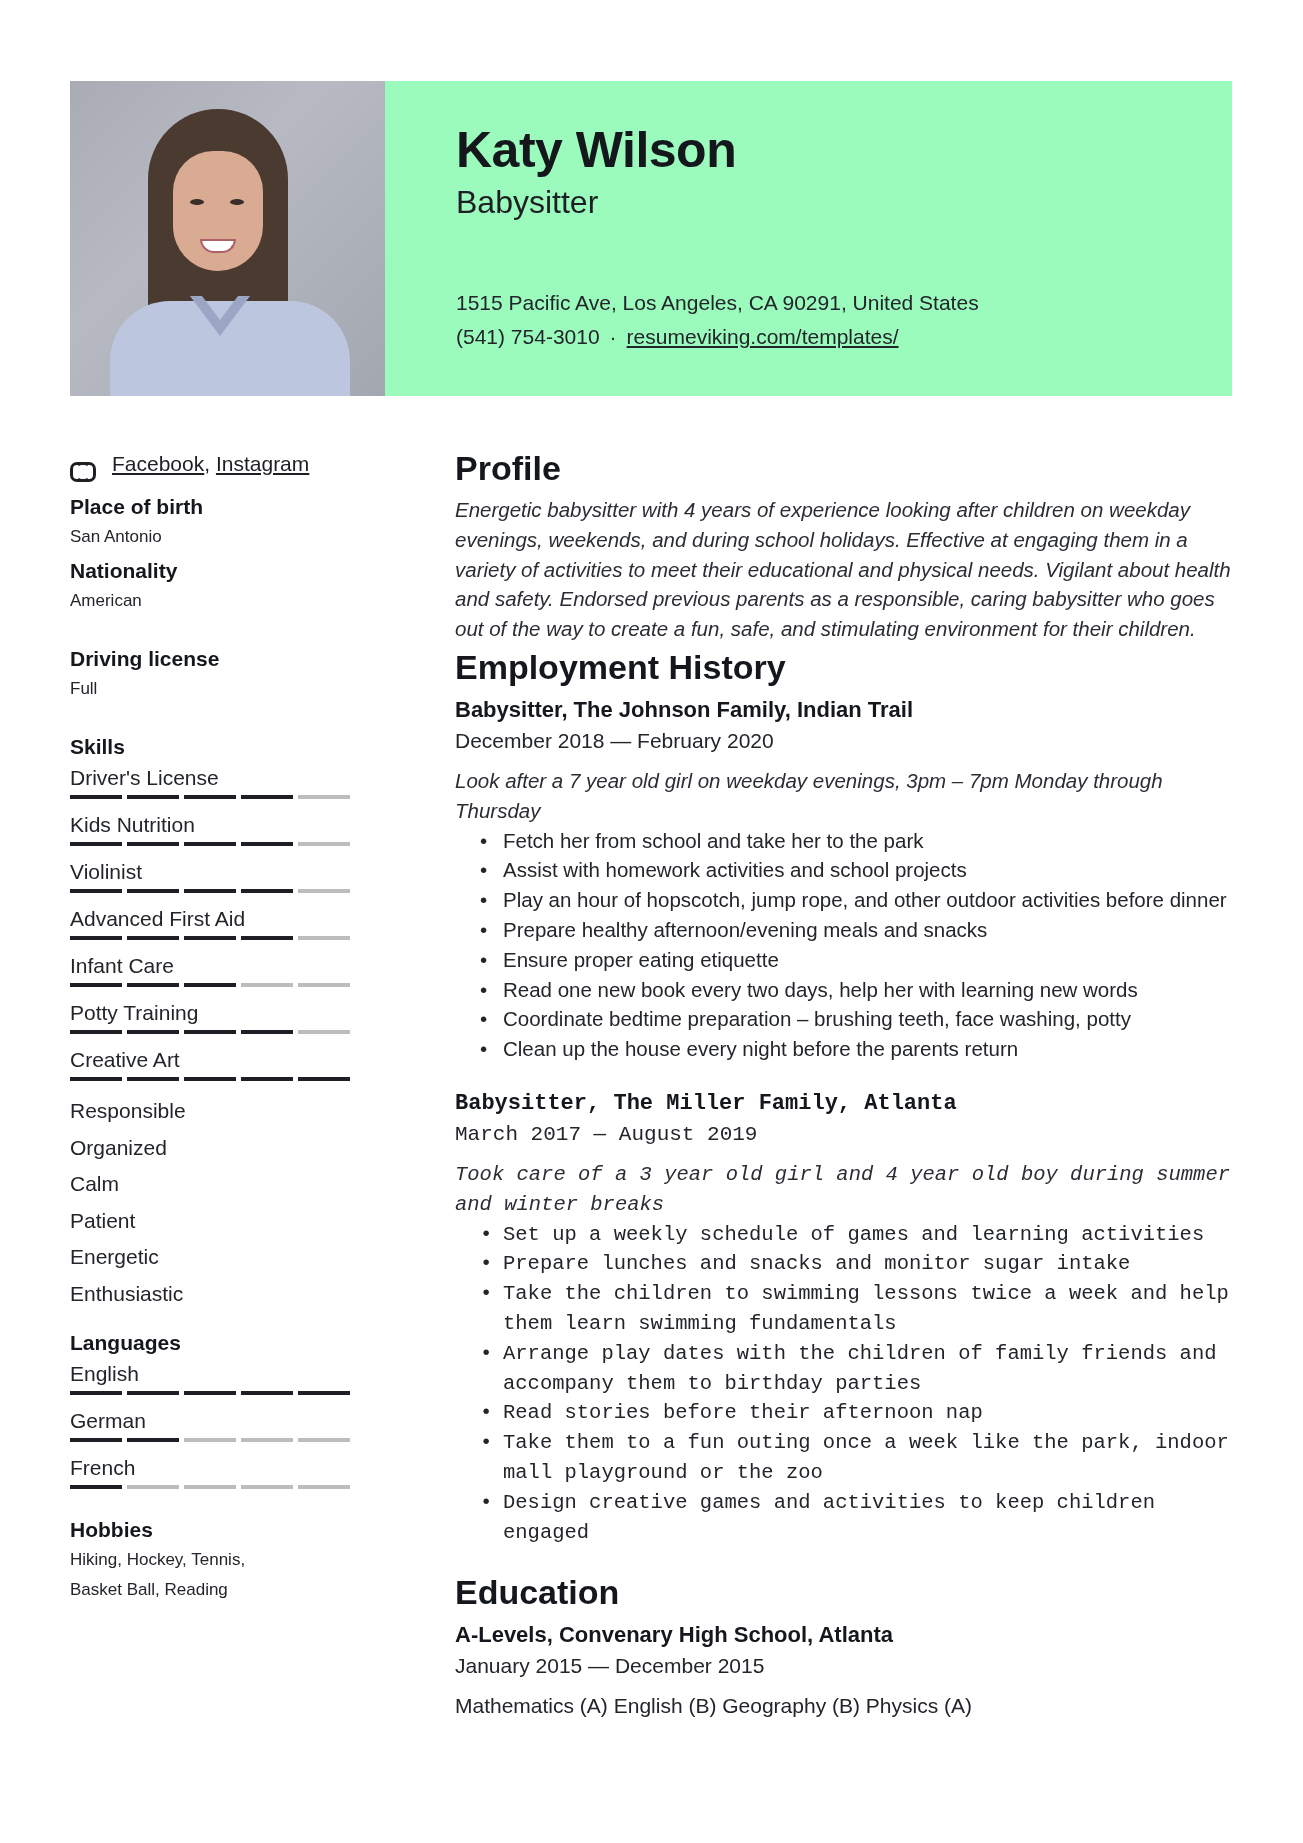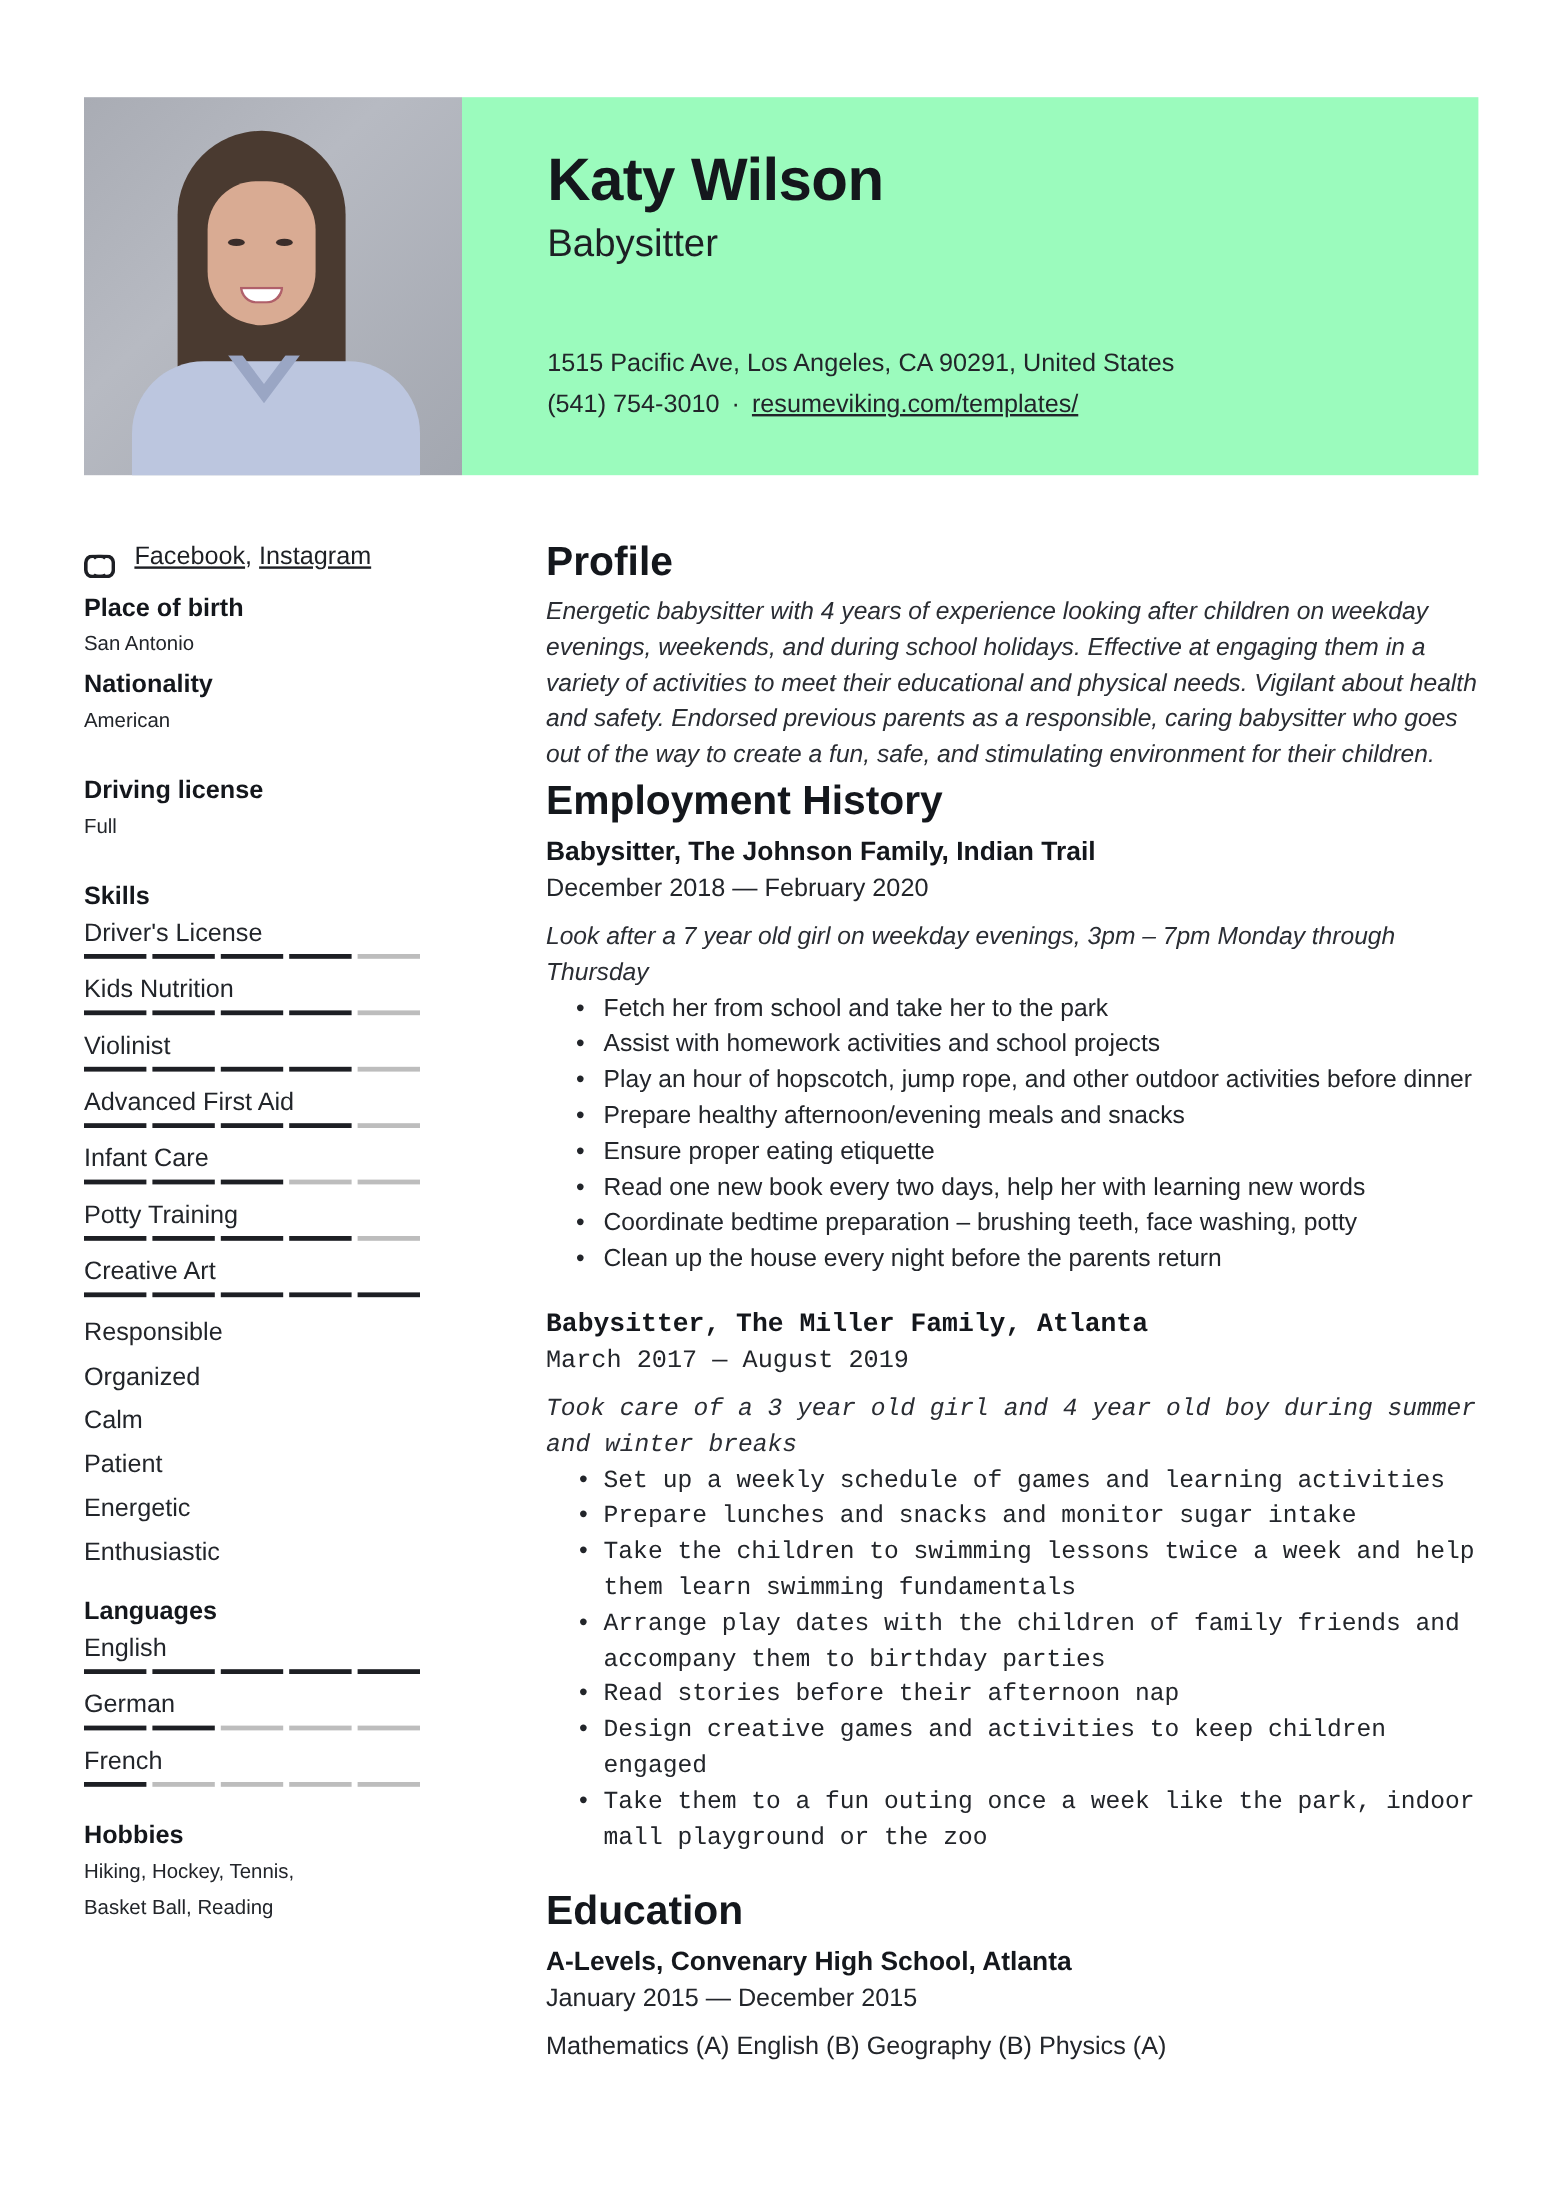--- a/index.html
+++ b/index.html
@@ -239,22 +239,22 @@
       <div class="job" style="margin-top: 24px; font-family: Liberation Mono, monospace;">
         <div class="job-head">Babysitter, The Miller Family, Atlanta</div>
         <div class="job-date">March 2017 — August 2019</div>
         <div class="job-desc">Took care of a 3 year old girl and 4 year old boy during summer and winter breaks</div>
         <ul>
           <li>Set up a weekly schedule of games and learning activities</li>
           <li>Prepare lunches and snacks and monitor sugar intake</li>
           <li>Take the children to swimming lessons twice a week and help them learn swimming fundamentals</li>
           <li>Arrange play dates with the children of family friends and accompany them to birthday parties</li>
           <li>Read stories before their afternoon nap</li>
+          <li>Take them to a fun outing once a week like the park, indoor mall playground or the zoo</li>
           <li>Design creative games and activities to keep children engaged</li>
-          <li>Take them to a fun outing once a week like the park, indoor mall playground or the zoo</li>
         </ul>
       </div>
     </div>
 
   <div class="sec-title" style="margin-top:22px">Education</div>
   <div class="job">
     <div class="job-head">A-Levels, Convenary High School, Atlanta</div>
     <div class="job-date">January 2015 — December 2015</div>
     <div class="edu-subjects">Mathematics (A) English (B) Geography (B) Physics (A)</div>
   </div>

